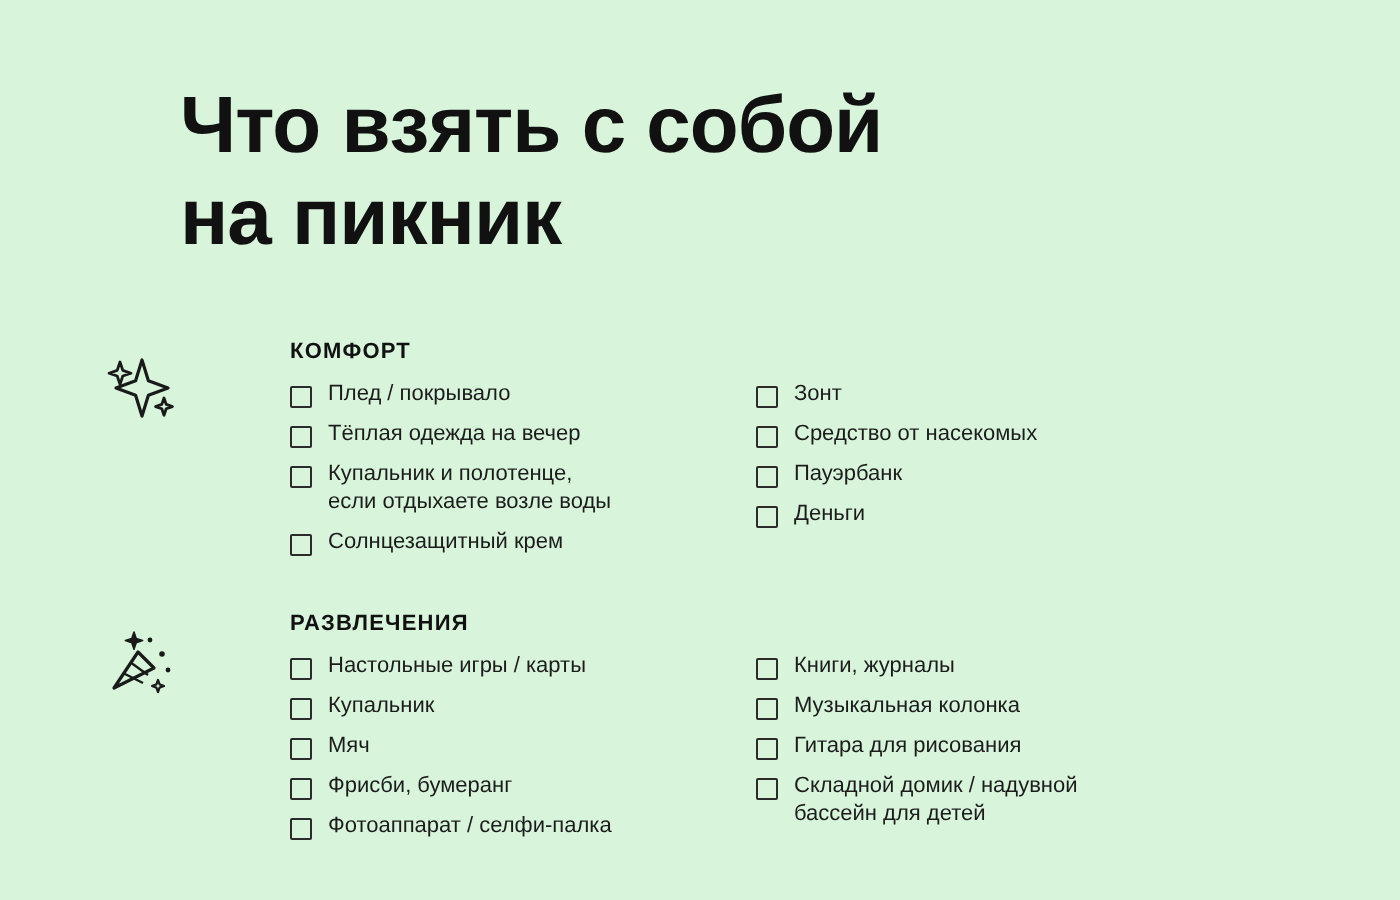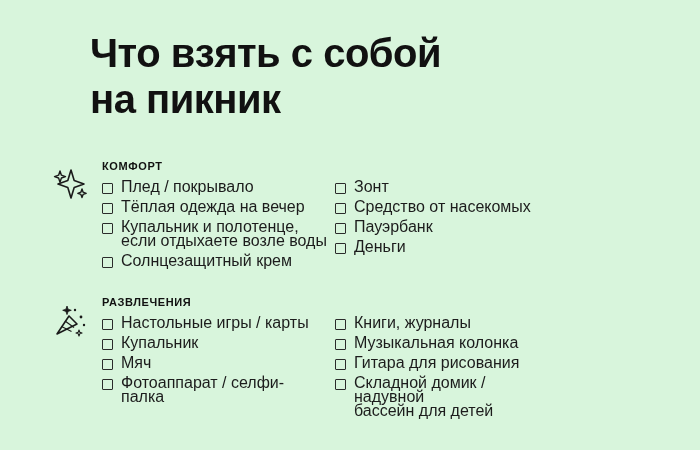--- a/index.html
+++ b/index.html
@@ -12,21 +12,21 @@
     background: #d8f5dc;
     font-family: "Liberation Sans", sans-serif;
     color: #1a1a1a;
     overflow: hidden;
   }
   .page {
     position: relative;
     width: 700px;
     height: 450px;
     box-sizing: border-box;
-    padding: 30px 40px 0 40px;
+    padding: 40px 40px 0 40px;
   }
   .title {
     font-size: 40px;
     line-height: 46px;
     font-weight: bold;
     letter-spacing: -0.5px;
     margin: 0 0 0 50px;
     color: #111111;
     white-space: pre-line;
   }
@@ -41,20 +41,21 @@
   .section-icon {
     width: 62px;
     flex: 0 0 62px;
     display: flex;
     justify-content: center;
     padding-top: 2px;
   }
   .section-body {
     flex: 1 1 auto;
     padding-top: 0;
+    margin-left: 43px;
   }
   .section-heading {
     font-size: 11px;
     font-weight: bold;
     letter-spacing: 0.6px;
     text-transform: uppercase;
     margin: 0 0 8px 0;
     color: #111111;
   }
   .columns {
@@ -76,21 +77,21 @@
     width: 9px;
     height: 9px;
     flex: 0 0 9px;
     border: 1px solid #2b2b2b;
     margin-right: 8px;
     margin-top: 3px;
     background: transparent;
     border-radius: 1px;
   }
   .item-label {
-    font-size: 16px;
+    font-size: 11px;
     line-height: 14px;
     color: #1c1c1c;
     white-space: pre-line;
   }
   svg { display: block; }
 </style>
 </head>
 <body>
 
 <div class="page">
@@ -176,20 +177,24 @@
             <div class="item">
               <span class="checkbox"></span>
               <span class="item-label">Купальник</span>
             </div>
             <div class="item">
               <span class="checkbox"></span>
               <span class="item-label">Мяч</span>
             </div>
             <div class="item">
               <span class="checkbox"></span>
+              <span class="item-label">Фрисби, бумеранг</span>
+            </div>
+            <div class="item">
+              <span class="checkbox"></span>
               <span class="item-label">Фотоаппарат / селфи-палка</span>
             </div>
           </div>
           <div class="col right">
             <div class="item">
               <span class="checkbox"></span>
               <span class="item-label">Книги, журналы</span>
             </div>
             <div class="item">
               <span class="checkbox"></span>

